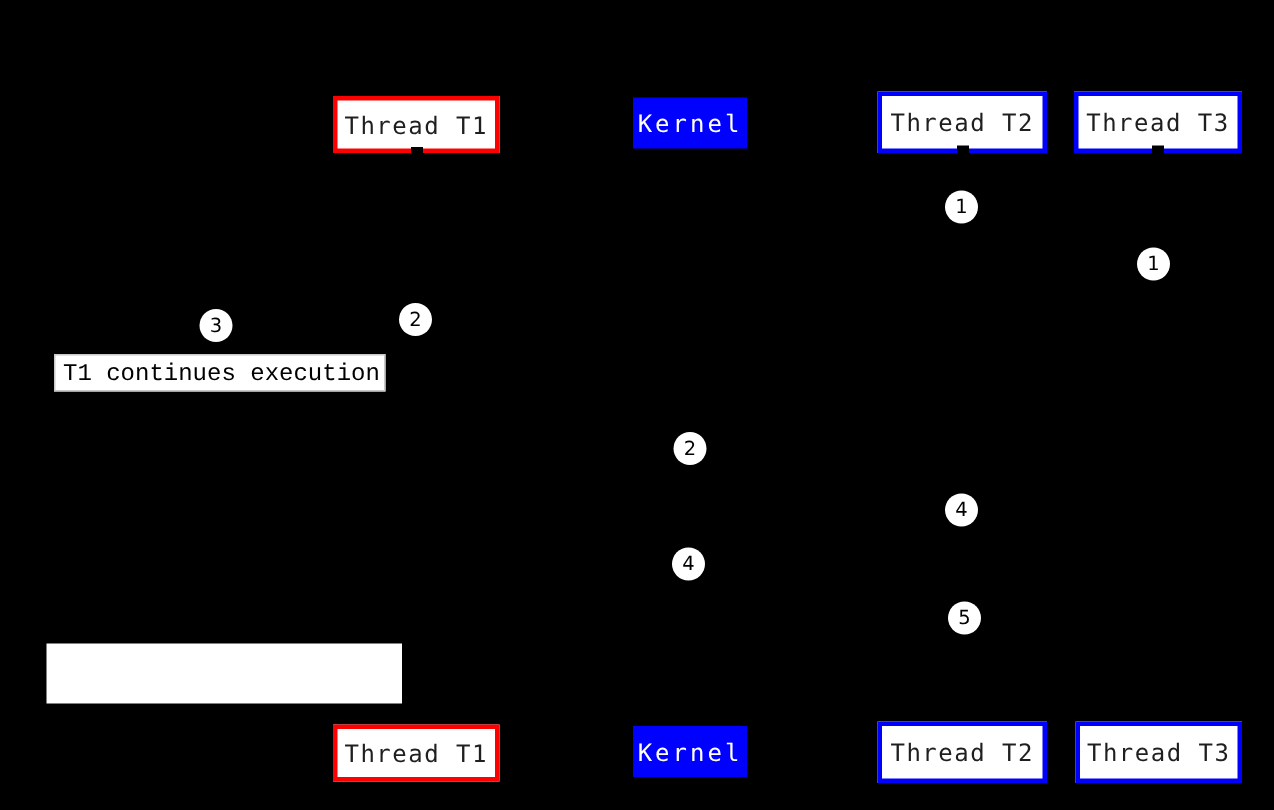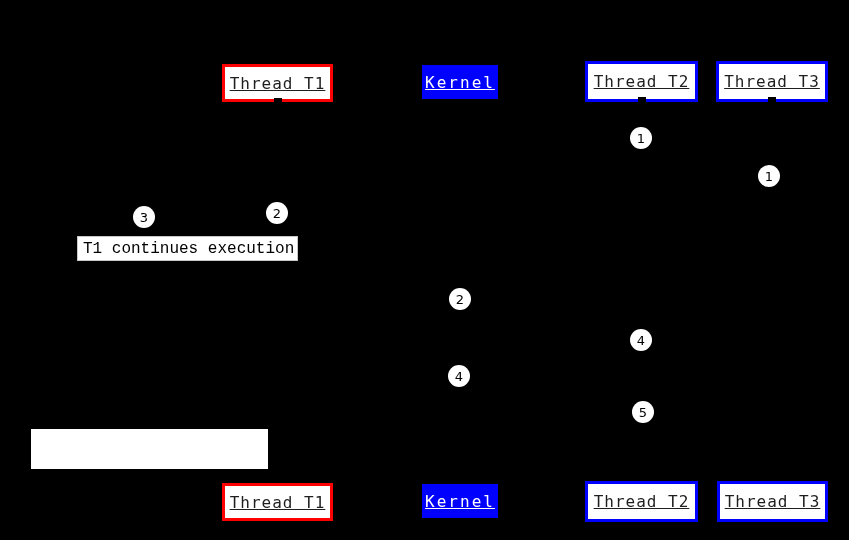--- a/index.html
+++ b/index.html
@@ -21,21 +21,20 @@
     background: #ffffff;
     display: flex;
     align-items: center;
     justify-content: center;
   }
   .box .box-label {
     font-size: 16px;
     letter-spacing: 1px;
     white-space: nowrap;
     color: #1f1f1f;
-    text-decoration: underline;
   }
   .box.bordered { border: 3px solid #000; }
 
   
   .t1-top     { left: 222px; top: 64px;  width: 111px; height: 38px; }
   .kernel-top { left: 422px; top: 65px;  width: 76px;  height: 34px; }
   .t2-top     { left: 585px; top: 61px;  width: 113px; height: 41px; }
   .t3-top     { left: 716px; top: 61px;  width: 112px; height: 41px; }
   
   .t1-bot     { left: 222px; top: 483px; width: 111px; height: 38px; }
@@ -74,21 +73,20 @@
     box-sizing: border-box;
     background: #ffffff;
     border: 1px solid #c8c8c8;
     color: #000000;
     font-family: "Liberation Mono", monospace;
     font-size: 16px;
     display: flex;
     align-items: center;
     padding-left: 5px;
     white-space: nowrap;
-    margin-left: 41px;
   }
   .blank-box {
     position: absolute;
     left: 31px; top: 429px; width: 237px; height: 40px;
     background: #ffffff;
   }
   .notch {
     position: absolute;
     width: 8px;
     height: 5px;

